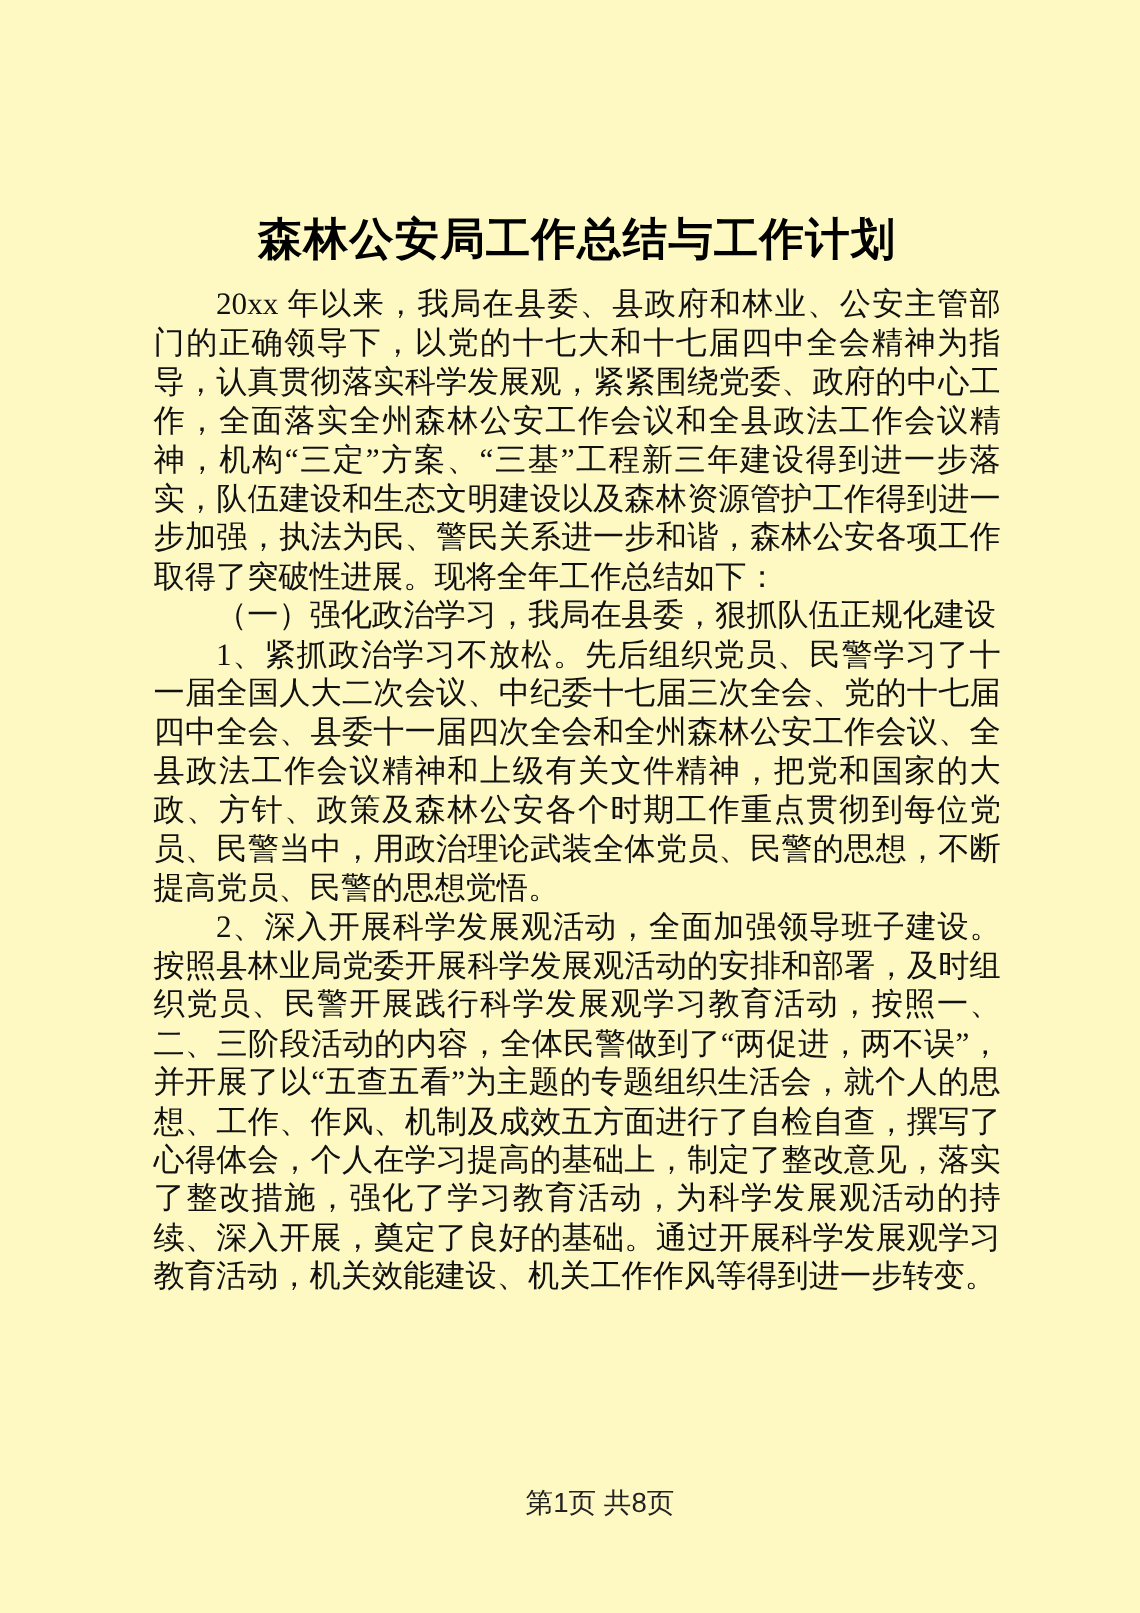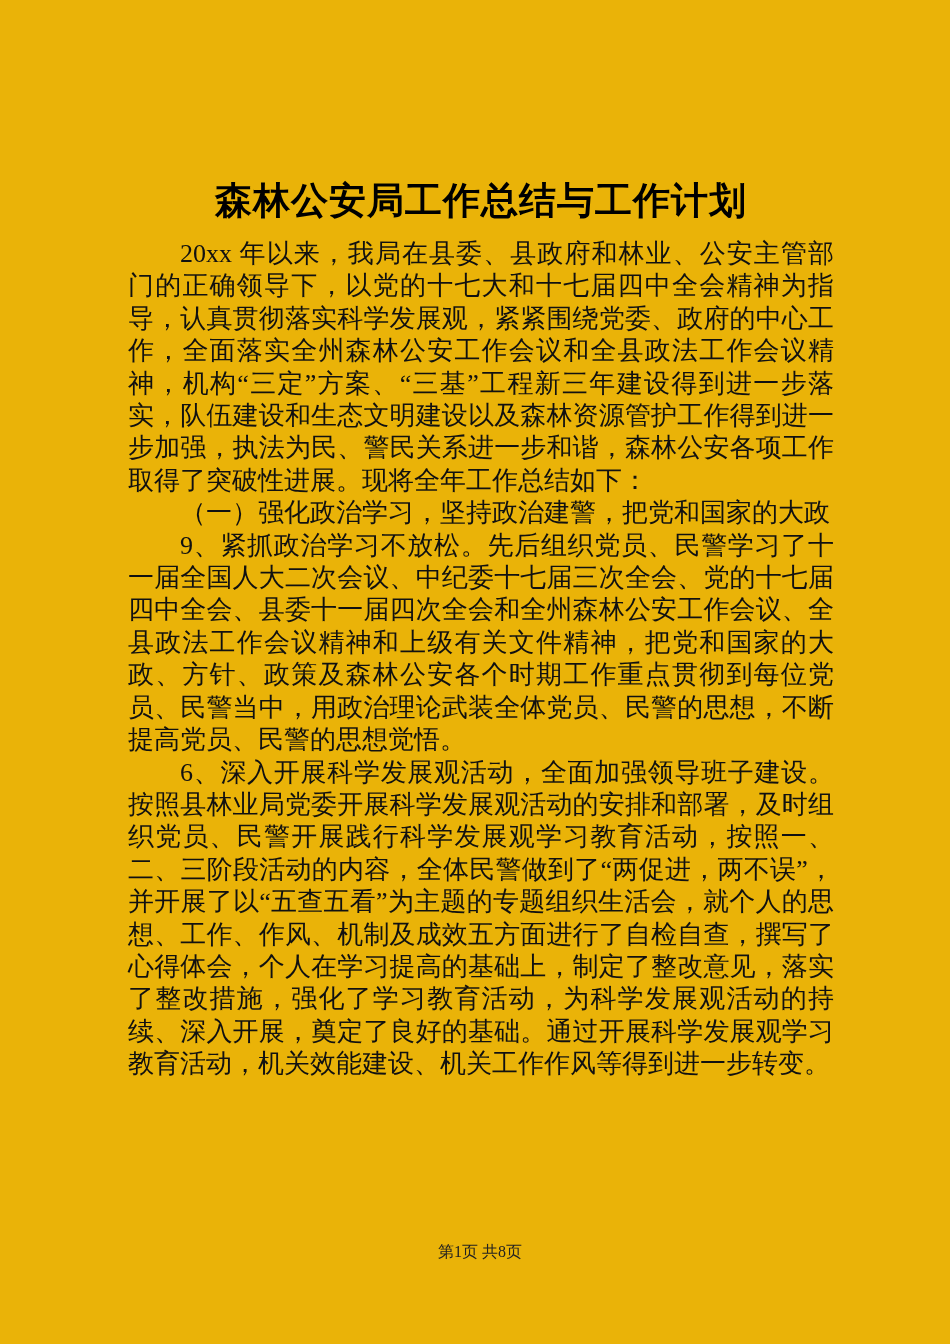--- a/index.html
+++ b/index.html
@@ -8,21 +8,21 @@
     width: 950px;
     height: 1344px;
     position: relative;
     overflow: hidden;
     font-family: "Liberation Serif", serif;
     color: #1a1a1a;
   }
   .page {
     position: absolute;
     inset: 0;
-    background: #eab308;
+    background: #fef9c3;
   }
   .doc-title {
     position: absolute;
     top: 178px;
     left: 128px;
     width: 706px;
     text-align: center;
     font-size: 37px;
     line-height: 46px;
     font-weight: 700;
@@ -44,38 +44,38 @@
   }
   .doc-body p {
     text-indent: 2em;
     margin: 0;
     word-break: break-all;
   }
   .page-footer {
     position: absolute;
     top: 1242px;
     left: 438px;
-    font-size: 16px;
+    font-size: 23px;
     line-height: 20px;
     color: #222222;
     white-space: nowrap;
-    font-family: Liberation Serif, serif;
+    font-family: Liberation Sans, sans-serif;
   }
 </style>
 </head>
 <body>
 
 <div class="page">
 
   <h1 class="doc-title">森林公安局工作总结与工作计划</h1>
 
   <div class="doc-body">
     <p>20xx 年以来，我局在县委、县政府和林业、公安主管部门的正确领导下，以党的十七大和十七届四中全会精神为指导，认真贯彻落实科学发展观，紧紧围绕党委、政府的中心工作，全面落实全州森林公安工作会议和全县政法工作会议精神，机构“三定”方案、“三基”工程新三年建设得到进一步落实，队伍建设和生态文明建设以及森林资源管护工作得到进一步加强，执法为民、警民关系进一步和谐，森林公安各项工作取得了突破性进展。现将全年工作总结如下：</p>
-    <p>（一）强化政治学习，坚持政治建警，把党和国家的大政</p>
-    <p>9、紧抓政治学习不放松。先后组织党员、民警学习了十一届全国人大二次会议、中纪委十七届三次全会、党的十七届四中全会、县委十一届四次全会和全州森林公安工作会议、全县政法工作会议精神和上级有关文件精神，把党和国家的大政、方针、政策及森林公安各个时期工作重点贯彻到每位党员、民警当中，用政治理论武装全体党员、民警的思想，不断提高党员、民警的思想觉悟。</p>
-    <p>6、深入开展科学发展观活动，全面加强领导班子建设。按照县林业局党委开展科学发展观活动的安排和部署，及时组织党员、民警开展践行科学发展观学习教育活动，按照一、二、三阶段活动的内容，全体民警做到了“两促进，两不误”，并开展了以“五查五看”为主题的专题组织生活会，就个人的思想、工作、作风、机制及成效五方面进行了自检自查，撰写了心得体会，个人在学习提高的基础上，制定了整改意见，落实了整改措施，强化了学习教育活动，为科学发展观活动的持续、深入开展，奠定了良好的基础。通过开展科学发展观学习教育活动，机关效能建设、机关工作作风等得到进一步转变。</p>
+    <p>（一）强化政治学习，我局在县委，狠抓队伍正规化建设</p>
+    <p>1、紧抓政治学习不放松。先后组织党员、民警学习了十一届全国人大二次会议、中纪委十七届三次全会、党的十七届四中全会、县委十一届四次全会和全州森林公安工作会议、全县政法工作会议精神和上级有关文件精神，把党和国家的大政、方针、政策及森林公安各个时期工作重点贯彻到每位党员、民警当中，用政治理论武装全体党员、民警的思想，不断提高党员、民警的思想觉悟。</p>
+    <p>2、深入开展科学发展观活动，全面加强领导班子建设。按照县林业局党委开展科学发展观活动的安排和部署，及时组织党员、民警开展践行科学发展观学习教育活动，按照一、二、三阶段活动的内容，全体民警做到了“两促进，两不误”，并开展了以“五查五看”为主题的专题组织生活会，就个人的思想、工作、作风、机制及成效五方面进行了自检自查，撰写了心得体会，个人在学习提高的基础上，制定了整改意见，落实了整改措施，强化了学习教育活动，为科学发展观活动的持续、深入开展，奠定了良好的基础。通过开展科学发展观学习教育活动，机关效能建设、机关工作作风等得到进一步转变。</p>
   </div>
 
   <div class="page-footer">
     <span>第1页 共8页</span>
   </div>
 
 </div>
 
 </body></html>

